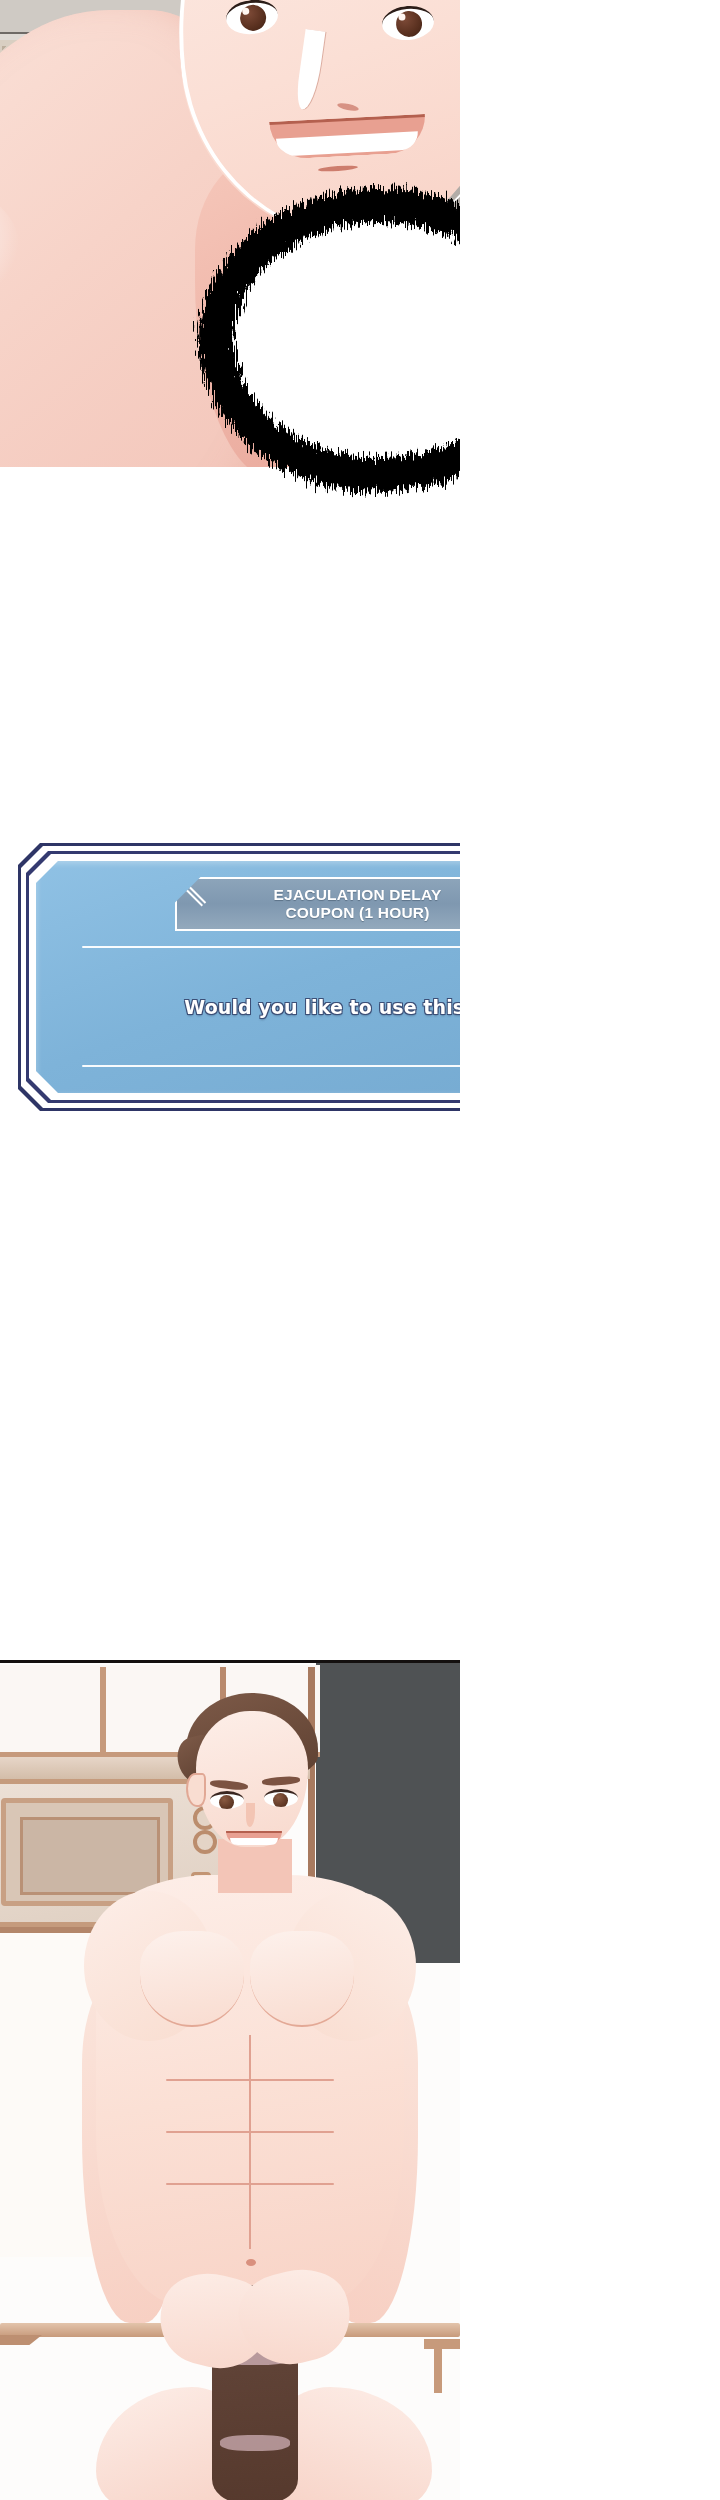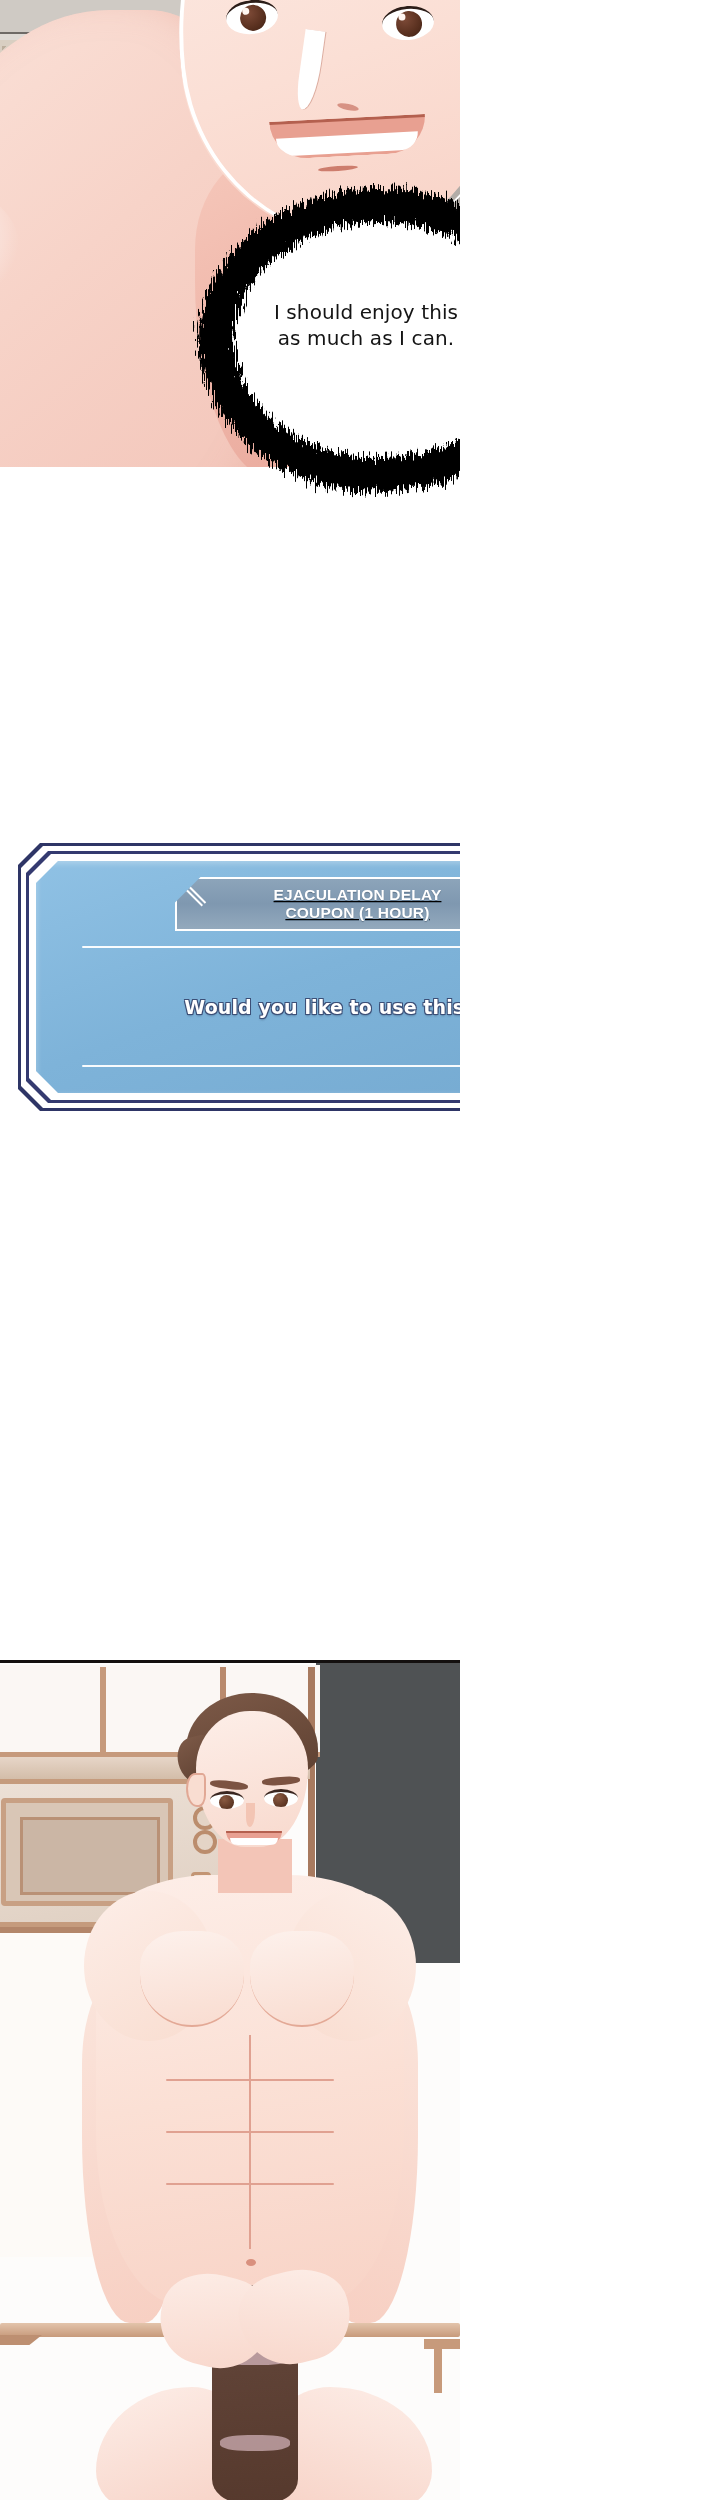--- a/index.html
+++ b/index.html
@@ -215,21 +215,20 @@
   .coupon-banner {
     position: relative;
     margin-top: 4px;
     width: 366px;
     min-height: 54px;
     background: linear-gradient(180deg, #8ca4ba 0%, #7f98b0 50%, #93a9bd 100%);
     clip-path: polygon(26px 0, 100% 0, 100% 28px, calc(100% - 26px) 100%, 0 100%, 0 26px);
     display: flex; align-items: center; justify-content: center;
     border: 2px solid #ffffff;
     box-sizing: border-box;
-    text-decoration: underline;
   }
   .coupon-banner-text {
     font-family: "Liberation Sans", sans-serif;
     font-size: 15.5px;
     font-weight: 700;
     color: #ffffff;
     text-align: center;
     line-height: 1.18;
     letter-spacing: .2px;
     white-space: pre-line;
@@ -570,22 +569,20 @@
           <feDisplacementMap in="SourceGraphic" in2="n" scale="26" xChannelSelector="R" yChannelSelector="G"></feDisplacementMap>
         </filter>
       </defs>
       <g filter="url(#rough)">
         <ellipse cx="210" cy="180" rx="182" ry="152" fill="#000000"></ellipse>
         <ellipse cx="210" cy="180" rx="146" ry="118" fill="#ffffff"></ellipse>
       </g>
       <ellipse cx="210" cy="180" rx="140" ry="112" fill="#ffffff"></ellipse>
     </svg>
   </div>
-  <div class="bubble-text">I should enjoy this
-as much as I can.</div>
 
   <div class="coupon-outer">
     <div class="oct ring-navy-1"></div>
     <div class="oct ring-white-1"></div>
     <div class="oct ring-navy-2"></div>
     <div class="oct ring-white-2"></div>
     <div class="oct coupon-body"></div>
 
     <div class="coupon-inner">
 

